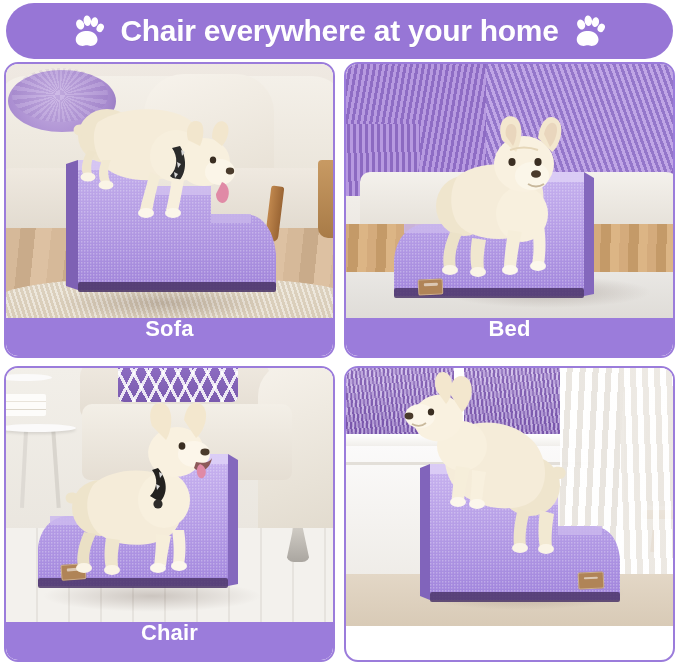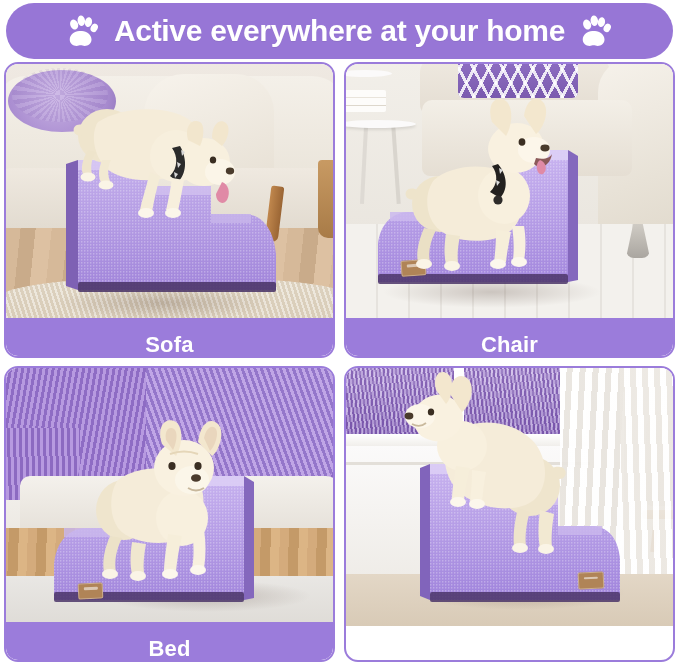--- a/index.html
+++ b/index.html
@@ -77,21 +77,21 @@
     overflow: hidden;
   }
 
   .label-bar {
     position: absolute;
     left: 0; right: 0; bottom: 0;
     height: 38px;
     background: #9b7cdb;
     border-radius: 0 0 12px 12px;
     display: flex;
-    align-items: flex-end;
+    align-items: flex-start;
     justify-content: center;
   }
   .label-text {
     color: #ffffff;
     font-size: 22px;
     font-weight: bold;
     letter-spacing: 0.2px;
     line-height: 1;
   }
 
@@ -193,21 +193,21 @@
 
   <div class="banner">
     <svg class="paw" viewBox="0 0 100 100" aria-hidden="true">
       <ellipse cx="24" cy="31" rx="11.5" ry="15" fill="#ffffff" transform="rotate(-22 24 31)"></ellipse>
       <ellipse cx="45" cy="20" rx="11" ry="15.5" fill="#ffffff" transform="rotate(-8 45 20)"></ellipse>
       <ellipse cx="66" cy="24" rx="10.5" ry="14.5" fill="#ffffff" transform="rotate(12 66 24)"></ellipse>
       <ellipse cx="83" cy="41" rx="10" ry="13" fill="#ffffff" transform="rotate(28 83 41)"></ellipse>
       <path d="M50 48c14 0 28 11 28 25 0 12-10 19-20 19-5 0-8-2-12-2s-7 2-12 2c-10 0-20-7-20-19 0-14 14-25 28-25z" fill="#ffffff" transform="translate(-3 2)"></path>
     </svg>
 
-    <div class="banner-title">Active everywhere at your home</div>
+    <div class="banner-title">Chair everywhere at your home</div>
 
     <svg class="paw" viewBox="0 0 100 100" aria-hidden="true">
       <ellipse cx="24" cy="31" rx="11.5" ry="15" fill="#ffffff" transform="rotate(-22 24 31)"></ellipse>
       <ellipse cx="45" cy="20" rx="11" ry="15.5" fill="#ffffff" transform="rotate(-8 45 20)"></ellipse>
       <ellipse cx="66" cy="24" rx="10.5" ry="14.5" fill="#ffffff" transform="rotate(12 66 24)"></ellipse>
       <ellipse cx="83" cy="41" rx="10" ry="13" fill="#ffffff" transform="rotate(28 83 41)"></ellipse>
       <path d="M50 48c14 0 28 11 28 25 0 12-10 19-20 19-5 0-8-2-12-2s-7 2-12 2c-10 0-20-7-20-19 0-14 14-25 28-25z" fill="#ffffff" transform="translate(-3 2)"></path>
     </svg>
   </div>
 
@@ -297,20 +297,102 @@
             <ellipse cx="82" cy="113" rx="7.5" ry="4.6" fill="#faf4e6"></ellipse>
             <ellipse cx="100" cy="121" rx="7.5" ry="4.6" fill="#faf4e6"></ellipse>
 
             <path d="M80 62 C72 58 66 62 68 68 C70 73 77 72 82 68 Z" fill="#efe5cd"></path>
           </svg>
         </div>
       </div>
 
       <div class="label-bar">
         <span class="label-text">Sofa</span>
+      </div>
+    </div>
+
+    <div class="card">
+      <div class="photo">
+        <div class="scene">
+          <div class="layer c2-wall"></div>
+          <div class="layer c2-sheet"></div>
+          <div class="layer c2-blanket"></div>
+          <div class="layer c2-blanket2"></div>
+          <div class="layer c2-blanketdrape"></div>
+          <div class="layer c2-sheetfold"></div>
+          <div class="layer c2-frame"></div>
+          <div class="layer c2-floor"></div>
+
+          <div class="shadow-soft" style="left:96px;top:212px;width:210px;height:32px;"></div>
+
+          <svg width="331" height="258" viewBox="0 0 331 258" style="position:absolute;left:0;top:0;">
+            <defs>
+              <linearGradient id="s2f" x1="0" y1="0" x2="0" y2="1">
+                <stop offset="0" stop-color="#c7b2ef"></stop>
+                  <stop offset="1" stop-color="#a286dc"></stop>
+              </linearGradient>
+              <pattern id="dots2" width="3" height="3" patternUnits="userSpaceOnUse">
+                <circle cx="0.8" cy="0.8" r="0.62" fill="#ffffff" opacity="0.55"></circle>
+              </pattern>
+            </defs>
+            <path d="M180 108 L238 108 L238 232 L48 232 L48 196
+                     C50 176 60 162 78 160 L112 160 L112 136 L180 136 Z" fill="url(#s2f)"></path>
+            <path d="M180 108 L238 108 L238 232 L48 232 L48 196
+                     C50 176 60 162 78 160 L112 160 L112 136 L180 136 Z" fill="url(#dots2)"></path>
+            <rect x="180" y="108" width="58" height="10" fill="#dbcdf5" opacity=".92"></rect>
+            <rect x="112" y="136" width="68" height="9" fill="#d2c0f0" opacity=".9"></rect>
+            <rect x="58" y="160" width="54" height="9" fill="#cab7ec" opacity=".85"></rect>
+            <rect x="48" y="224" width="190" height="10" fill="#4b3568" opacity=".85" rx="2"></rect>
+            <path d="M238 108 L248 114 L248 230 L238 232 Z" fill="#8468bd"></path>
+          </svg>
+
+          <div class="brandtag" style="left:72px;top:215px;width:25px;height:16px;transform:rotate(-3deg);"></div>
+
+          <svg width="331" height="258" viewBox="0 0 331 258" style="position:absolute;left:0;top:0;">
+
+            <ellipse cx="118" cy="142" rx="28" ry="30" fill="#efe5cd"></ellipse>
+
+            <path d="M112 112 C132 96 176 96 192 114 C202 126 198 158 182 168
+                     C162 180 124 176 112 160 C102 146 104 122 112 112 Z" fill="#f5ecd9"></path>
+
+            <ellipse cx="176" cy="150" rx="26" ry="28" fill="#f8f0de"></ellipse>
+
+            <ellipse cx="178" cy="100" rx="30" ry="28" fill="#f9f1e0"></ellipse>
+
+            <ellipse cx="186" cy="112" rx="17" ry="14" fill="#fbf6e9"></ellipse>
+
+            <path d="M156 76 C150 58 160 48 170 54 C178 60 176 78 170 88 Z" fill="#f3e7ce"></path>
+            <path d="M192 74 C194 56 204 48 212 56 C219 63 214 82 206 88 Z" fill="#f3e7ce"></path>
+            <path d="M160 72 C158 62 164 57 169 62 C172 66 170 76 167 82 Z" fill="#e9d6bd"></path>
+            <path d="M198 70 C200 60 206 56 210 61 C213 66 209 78 204 83 Z" fill="#e9d6bd"></path>
+
+            <ellipse cx="166" cy="98" rx="3.6" ry="4" fill="#3a2e22"></ellipse>
+            <ellipse cx="192" cy="98" rx="3.6" ry="4" fill="#3a2e22"></ellipse>
+
+            <ellipse cx="190" cy="110" rx="5" ry="3.8" fill="#4a3b2c"></ellipse>
+            <path d="M182 120 q8 5 16 0" stroke="#c8b89c" stroke-width="1.8" fill="none"></path>
+
+            <path d="M164 86 q14 -5 28 0" stroke="#e5d6b8" stroke-width="2" fill="none"></path>
+
+            <path d="M162 166 C160 182 158 194 158 204 L170 204 C171 192 173 180 176 168 Z" fill="#f6eeda"></path>
+            <path d="M186 162 C188 178 188 190 186 200 L198 200 C200 188 200 174 198 162 Z" fill="#f8f0de"></path>
+
+            <path d="M104 168 C98 182 96 194 98 204 L110 204 C108 194 110 182 116 170 Z" fill="#ece2c8"></path>
+            <path d="M126 174 C124 188 124 198 126 206 L138 205 C137 196 138 186 140 176 Z" fill="#f0e7cf"></path>
+
+            <ellipse cx="164" cy="206" rx="8" ry="5" fill="#fcf7ec"></ellipse>
+            <ellipse cx="192" cy="202" rx="8" ry="5" fill="#fcf7ec"></ellipse>
+            <ellipse cx="104" cy="206" rx="8" ry="5" fill="#faf4e6"></ellipse>
+            <ellipse cx="132" cy="208" rx="8" ry="5" fill="#faf4e6"></ellipse>
+          </svg>
+        </div>
+      </div>
+
+      <div class="label-bar">
+        <span class="label-text">Bed</span>
       </div>
     </div>
 
     <div class="card">
       <div class="photo">
         <div class="scene">
           <div class="layer c3-wall"></div>
           <div class="layer c3-chairback"></div>
           <div class="layer c3-pillow">
             <div class="c3-pillowpat"></div>
@@ -394,102 +476,20 @@
       </div>
 
       <div class="label-bar">
         <span class="label-text">Chair</span>
       </div>
     </div>
 
     <div class="card">
       <div class="photo">
         <div class="scene">
-          <div class="layer c2-wall"></div>
-          <div class="layer c2-sheet"></div>
-          <div class="layer c2-blanket"></div>
-          <div class="layer c2-blanket2"></div>
-          <div class="layer c2-blanketdrape"></div>
-          <div class="layer c2-sheetfold"></div>
-          <div class="layer c2-frame"></div>
-          <div class="layer c2-floor"></div>
-
-          <div class="shadow-soft" style="left:96px;top:212px;width:210px;height:32px;"></div>
-
-          <svg width="331" height="258" viewBox="0 0 331 258" style="position:absolute;left:0;top:0;">
-            <defs>
-              <linearGradient id="s2f" x1="0" y1="0" x2="0" y2="1">
-                <stop offset="0" stop-color="#c7b2ef"></stop>
-                  <stop offset="1" stop-color="#a286dc"></stop>
-              </linearGradient>
-              <pattern id="dots2" width="3" height="3" patternUnits="userSpaceOnUse">
-                <circle cx="0.8" cy="0.8" r="0.62" fill="#ffffff" opacity="0.55"></circle>
-              </pattern>
-            </defs>
-            <path d="M180 108 L238 108 L238 232 L48 232 L48 196
-                     C50 176 60 162 78 160 L112 160 L112 136 L180 136 Z" fill="url(#s2f)"></path>
-            <path d="M180 108 L238 108 L238 232 L48 232 L48 196
-                     C50 176 60 162 78 160 L112 160 L112 136 L180 136 Z" fill="url(#dots2)"></path>
-            <rect x="180" y="108" width="58" height="10" fill="#dbcdf5" opacity=".92"></rect>
-            <rect x="112" y="136" width="68" height="9" fill="#d2c0f0" opacity=".9"></rect>
-            <rect x="58" y="160" width="54" height="9" fill="#cab7ec" opacity=".85"></rect>
-            <rect x="48" y="224" width="190" height="10" fill="#4b3568" opacity=".85" rx="2"></rect>
-            <path d="M238 108 L248 114 L248 230 L238 232 Z" fill="#8468bd"></path>
-          </svg>
-
-          <div class="brandtag" style="left:72px;top:215px;width:25px;height:16px;transform:rotate(-3deg);"></div>
-
-          <svg width="331" height="258" viewBox="0 0 331 258" style="position:absolute;left:0;top:0;">
-
-            <ellipse cx="118" cy="142" rx="28" ry="30" fill="#efe5cd"></ellipse>
-
-            <path d="M112 112 C132 96 176 96 192 114 C202 126 198 158 182 168
-                     C162 180 124 176 112 160 C102 146 104 122 112 112 Z" fill="#f5ecd9"></path>
-
-            <ellipse cx="176" cy="150" rx="26" ry="28" fill="#f8f0de"></ellipse>
-
-            <ellipse cx="178" cy="100" rx="30" ry="28" fill="#f9f1e0"></ellipse>
-
-            <ellipse cx="186" cy="112" rx="17" ry="14" fill="#fbf6e9"></ellipse>
-
-            <path d="M156 76 C150 58 160 48 170 54 C178 60 176 78 170 88 Z" fill="#f3e7ce"></path>
-            <path d="M192 74 C194 56 204 48 212 56 C219 63 214 82 206 88 Z" fill="#f3e7ce"></path>
-            <path d="M160 72 C158 62 164 57 169 62 C172 66 170 76 167 82 Z" fill="#e9d6bd"></path>
-            <path d="M198 70 C200 60 206 56 210 61 C213 66 209 78 204 83 Z" fill="#e9d6bd"></path>
-
-            <ellipse cx="166" cy="98" rx="3.6" ry="4" fill="#3a2e22"></ellipse>
-            <ellipse cx="192" cy="98" rx="3.6" ry="4" fill="#3a2e22"></ellipse>
-
-            <ellipse cx="190" cy="110" rx="5" ry="3.8" fill="#4a3b2c"></ellipse>
-            <path d="M182 120 q8 5 16 0" stroke="#c8b89c" stroke-width="1.8" fill="none"></path>
-
-            <path d="M164 86 q14 -5 28 0" stroke="#e5d6b8" stroke-width="2" fill="none"></path>
-
-            <path d="M162 166 C160 182 158 194 158 204 L170 204 C171 192 173 180 176 168 Z" fill="#f6eeda"></path>
-            <path d="M186 162 C188 178 188 190 186 200 L198 200 C200 188 200 174 198 162 Z" fill="#f8f0de"></path>
-
-            <path d="M104 168 C98 182 96 194 98 204 L110 204 C108 194 110 182 116 170 Z" fill="#ece2c8"></path>
-            <path d="M126 174 C124 188 124 198 126 206 L138 205 C137 196 138 186 140 176 Z" fill="#f0e7cf"></path>
-
-            <ellipse cx="164" cy="206" rx="8" ry="5" fill="#fcf7ec"></ellipse>
-            <ellipse cx="192" cy="202" rx="8" ry="5" fill="#fcf7ec"></ellipse>
-            <ellipse cx="104" cy="206" rx="8" ry="5" fill="#faf4e6"></ellipse>
-            <ellipse cx="132" cy="208" rx="8" ry="5" fill="#faf4e6"></ellipse>
-          </svg>
-        </div>
-      </div>
-
-      <div class="label-bar">
-        <span class="label-text">Bed</span>
-      </div>
-    </div>
-
-    <div class="card">
-      <div class="photo">
-        <div class="scene">
           <div class="layer c4-wall"></div>
           <div class="layer c4-winframe"></div>
           <div class="layer c4-pane1">
               <div class="lav"></div>
             </div>
           <div class="layer c4-pane2">
               <div class="lav"></div>
             </div>
           <div class="layer c4-sill"></div>
           <div class="layer c4-wainscot"></div>

